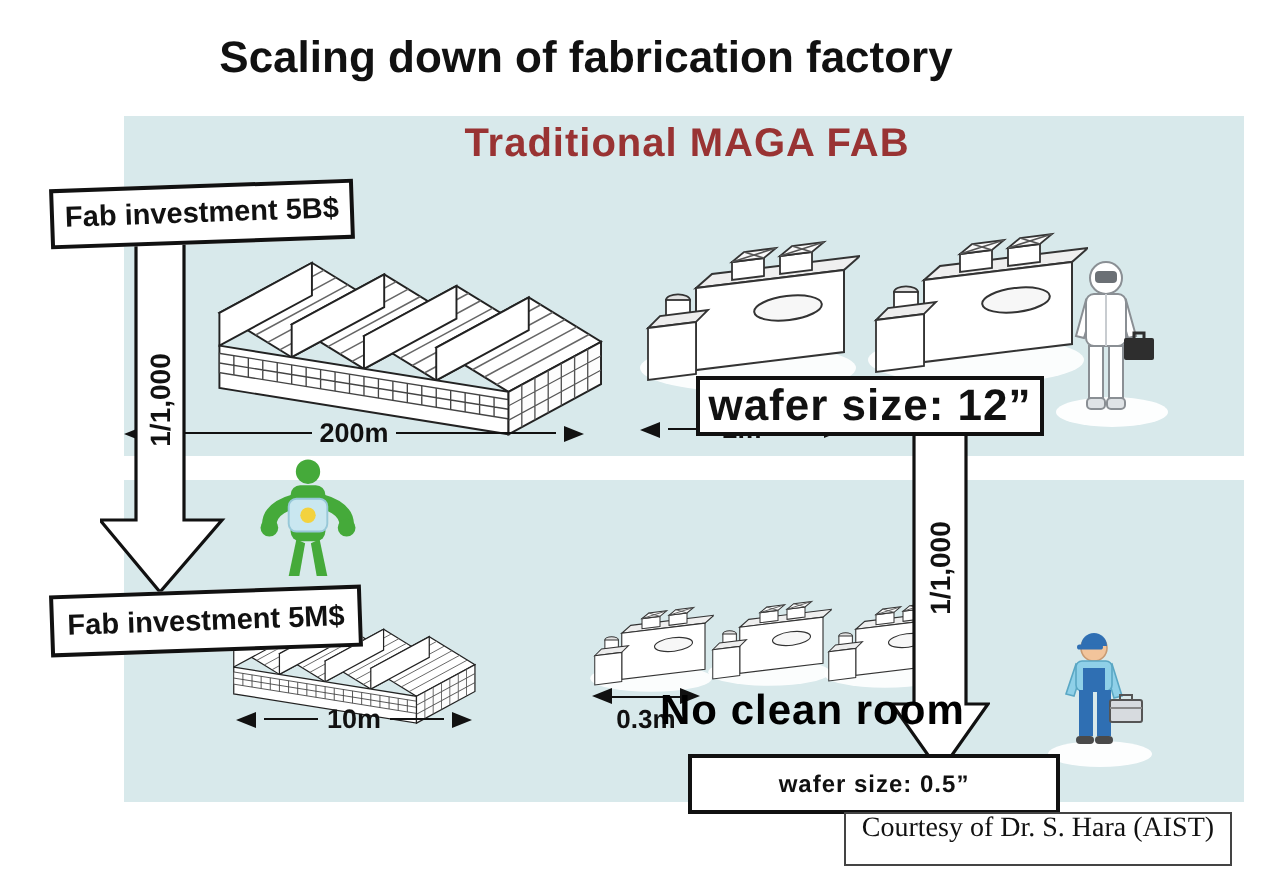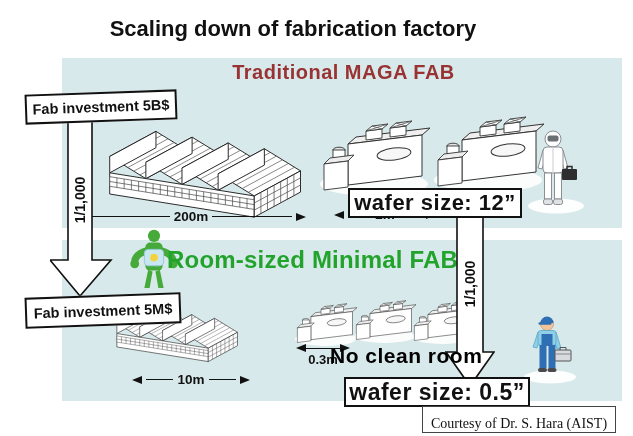--- a/index.html
+++ b/index.html
@@ -9,41 +9,41 @@
   #panel-top{top:58px;height:170px;}
   #panel-bottom{top:240px;height:161px;}
   #slide-title{position:absolute;top:16px;left:0;width:100%;text-align:center;
                font-size:22px;font-weight:700;transform:translateX(-18px);z-index:1;}
   #heading-trad{position:absolute;top:61px;left:62px;width:563px;text-align:center;
                 font-size:20px;font-weight:700;color:#993333;z-index:1;letter-spacing:.5px;}
   #heading-min{position:absolute;top:246px;left:167px;font-size:24px;font-weight:700;
                color:#22a32c;z-index:2;letter-spacing:.2px;}
   .ill{position:absolute;z-index:2;}
   .dim{position:absolute;display:flex;align-items:center;gap:4px;z-index:3;
-       font-size:13.5px;font-weight:600;white-space:nowrap;padding-left:14px;}
+       font-size:13.5px;font-weight:600;white-space:nowrap;}
   .dim .ln{flex:1;height:0;border-top:1.6px solid #111;}
   .ah{width:0;height:0;border-top:4.5px solid transparent;border-bottom:4.5px solid transparent;}
   .ah.l{border-right:10px solid #111;}
   .ah.r{border-left:10px solid #111;}
   .dim-col{position:absolute;display:flex;flex-direction:column;align-items:center;z-index:3;
            font-size:13px;font-weight:600;}
   .dim-col .row{display:flex;align-items:center;width:100%;}
   .arrow{position:absolute;z-index:4;}
   .vlabel{position:absolute;z-index:5;font-size:14px;font-weight:700;white-space:nowrap;
           transform:translate(-50%,-50%) rotate(-90deg);}
   .wbox{position:absolute;background:#fff;border:2px solid #111;display:flex;align-items:center;
         justify-content:center;font-weight:700;z-index:5;white-space:nowrap;}
   #fab5b-box{left:25px;top:92px;width:148px;height:26px;font-size:14.5px;transform:rotate(-2deg);}
   #fab5m-box{left:25px;top:295px;width:152px;height:27px;font-size:14.5px;transform:rotate(-2deg);}
   #wafer12-box{left:348px;top:188px;width:170px;height:26px;font-size:22px;border-width:2.5px;letter-spacing:.5px;}
-  #wafer05-box{left:344px;top:377px;width:182px;height:26px;font-size:23px;border-width:2.5px;letter-spacing:.5px;}
+  #wafer05-box{left:344px;top:377px;width:182px;height:26px;font-size:12px;border-width:2.5px;letter-spacing:.5px;}
   #no-clean{position:absolute;left:330px;top:344px;font-size:21px;font-weight:700;color:#000000;
             z-index:6;letter-spacing:.5px;white-space:nowrap;}
   #courtesy-box{position:absolute;left:422px;top:406px;width:192px;height:25px;background:#fff;
-                border:1.2px solid #444;display:flex;align-items:flex-end;justify-content:center;
+                border:1.2px solid #444;display:flex;align-items:flex-start;justify-content:center;
                 font-family:"Liberation Serif",serif;font-size:14px;z-index:5;white-space:nowrap;}
   svg{display:block;}
 </style>
 </head>
 <body>
 
 <svg width="0" height="0" style="position:absolute" aria-hidden="true">
   <defs>
     <g id="factory-shape">
 
@@ -147,21 +147,20 @@
     <circle cx="29" cy="8" r="6.3" fill="#45aa3a"></circle>
     <path d="M9,37 C7,18 51,18 49,37" stroke="#45aa3a" stroke-width="7.5" fill="none" stroke-linecap="round"></path>
     <rect x="20" y="15" width="18" height="29" rx="5" fill="#45aa3a"></rect>
     <rect x="19" y="22" width="20" height="17" rx="4" fill="#c9e7f0" stroke="#97c8d8"></rect>
     <circle cx="29" cy="30.5" r="4" fill="#f3d23e"></circle>
     <circle cx="9" cy="37" r="4.6" fill="#45aa3a"></circle>
     <circle cx="49" cy="37" r="4.6" fill="#45aa3a"></circle>
     <path d="M23,43 L19,62 L24.5,62 L27.5,45 Z" fill="#45aa3a"></path>
     <path d="M35,43 L39,62 L33.5,62 L30.5,45 Z" fill="#45aa3a"></path>
   </svg>
-  <div id="heading-min">Room-sized Minimal FAB</div>
 
   <svg class="ill" style="left:112px;top:297px" width="134" height="67" viewBox="0 0 220 110">
     <use href="#factory-shape"></use>
   </svg>
 
   <svg class="ill" style="left:294px;top:302px" width="63" height="45" viewBox="0 0 112 80">
       <use href="#machine-shape"></use>
     </svg>
   <svg class="ill" style="left:353px;top:299px" width="63" height="45" viewBox="0 0 112 80">
       <use href="#machine-shape"></use>
@@ -181,21 +180,21 @@
     <rect x="19.5" y="20" width="11" height="12" fill="#2f6fb3"></rect>
     <rect x="17.5" y="31" width="7" height="23" fill="#2f6fb3"></rect>
     <rect x="26.5" y="31" width="7" height="23" fill="#2f6fb3"></rect>
     <rect x="16" y="54" width="9" height="4" rx="2" fill="#4a4a4a"></rect>
     <rect x="25.5" y="54" width="9" height="4" rx="2" fill="#4a4a4a"></rect>
     <rect x="33" y="36" width="16" height="11" rx="1" fill="#d7dbdf" stroke="#555"></rect>
     <path d="M38,36v-2.5h6v2.5" fill="none" stroke="#555"></path>
     <line x1="33" y1="40" x2="49" y2="40" stroke="#888"></line>
   </svg>
 
-  <div class="dim" style="left:118px;top:372px;width:118px">
+  <div class="dim" style="left:118px;top:352px;width:118px">
     <span class="ah l"></span>
       <span class="ln"></span>
     <span>10m</span>
     <span class="ln"></span>
       <span class="ah r"></span>
   </div>
   <div class="dim-col" style="left:296px;top:344px;width:54px">
     <div class="row">
       <span class="ah l"></span>
         <span class="ln" style="flex:1;border-top:1.6px solid #111;height:0"></span>

